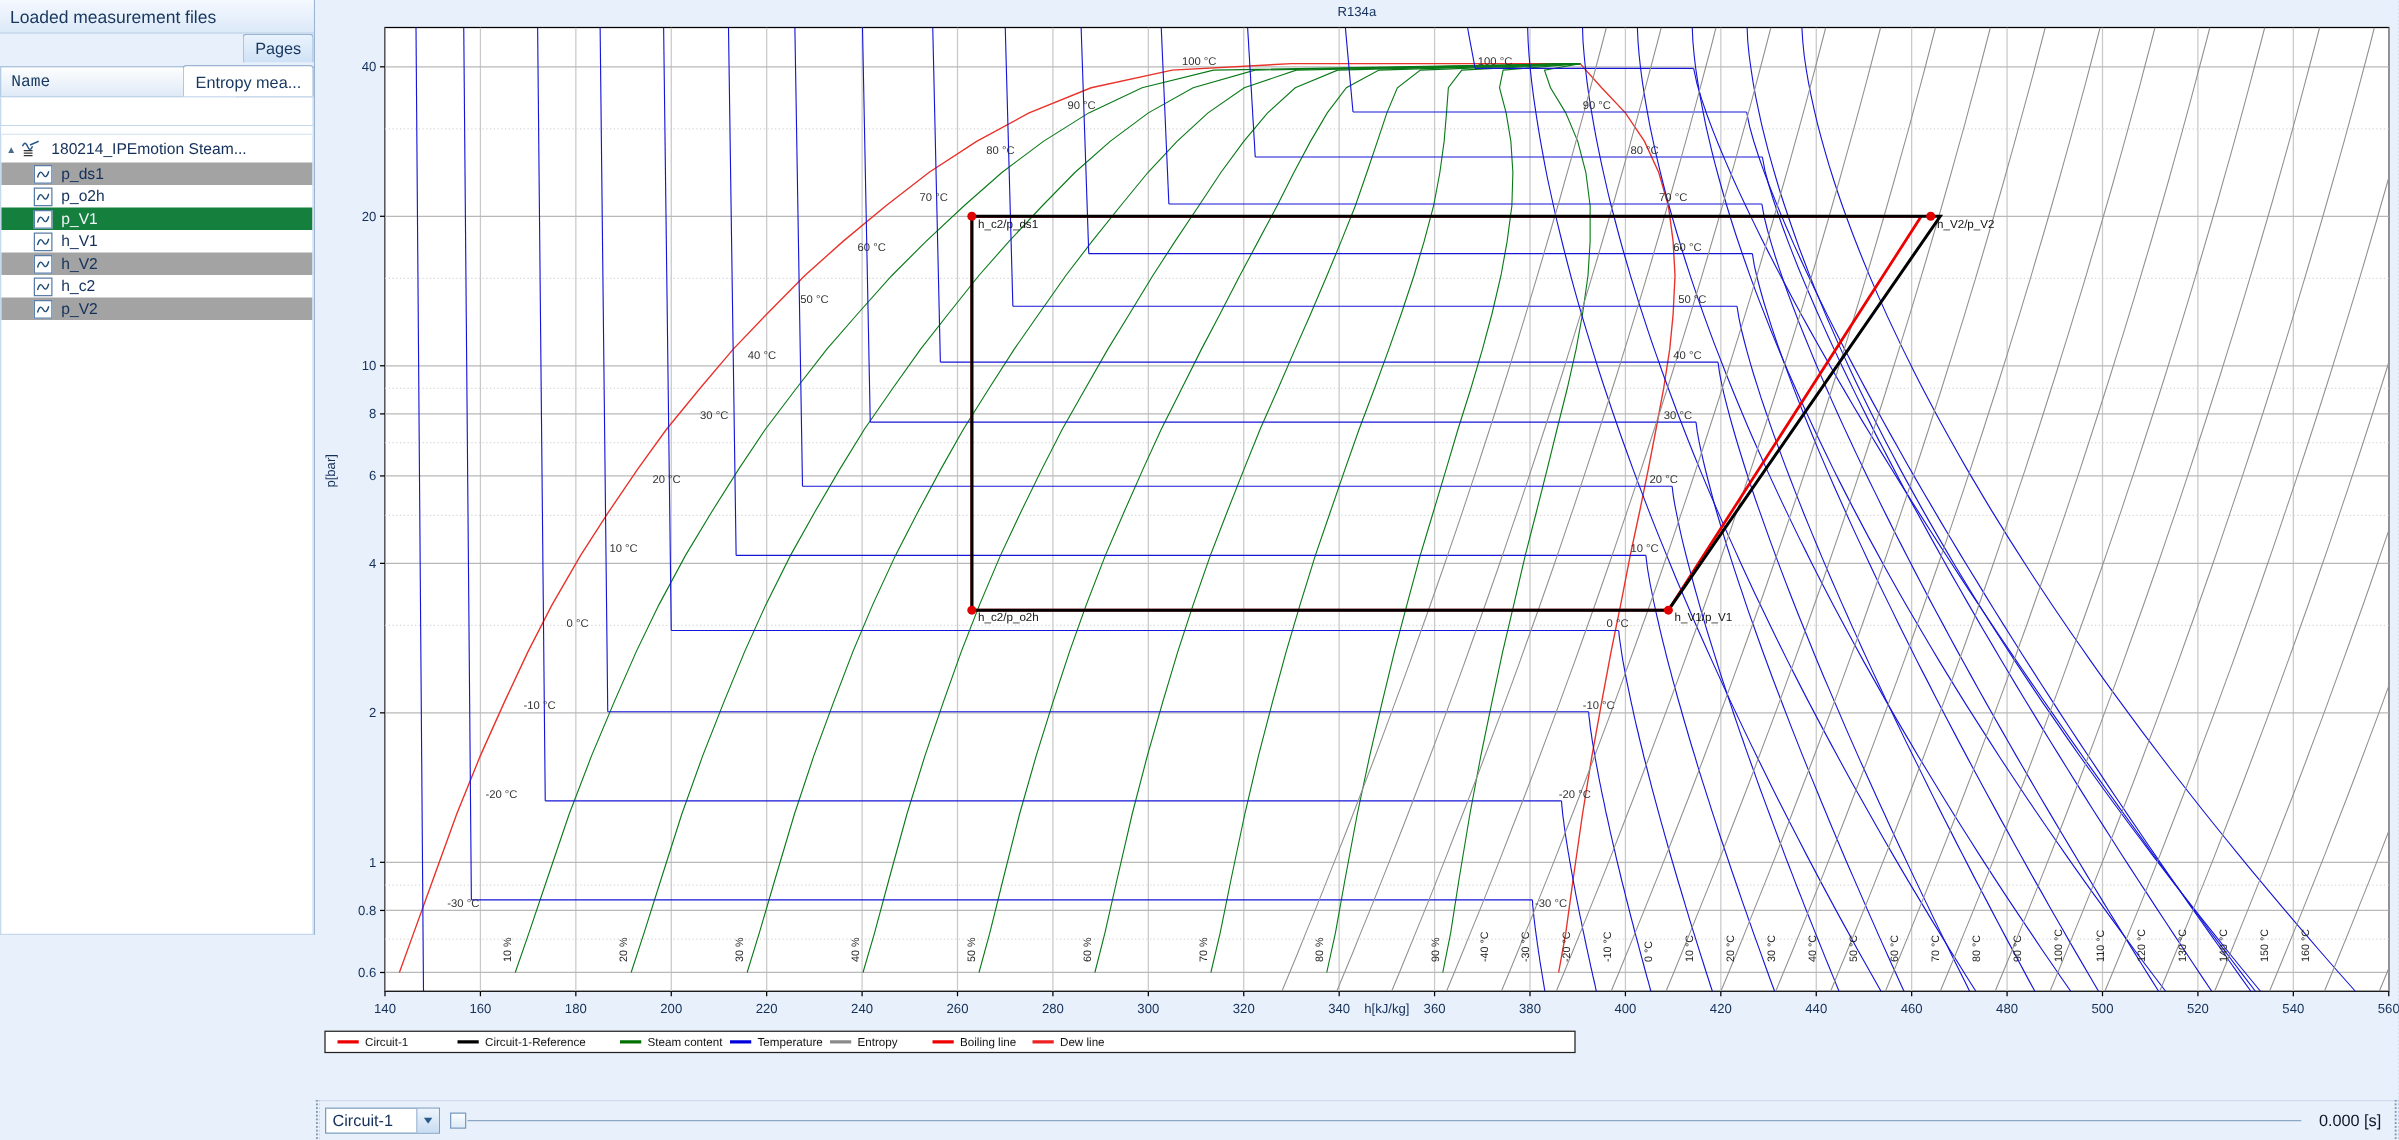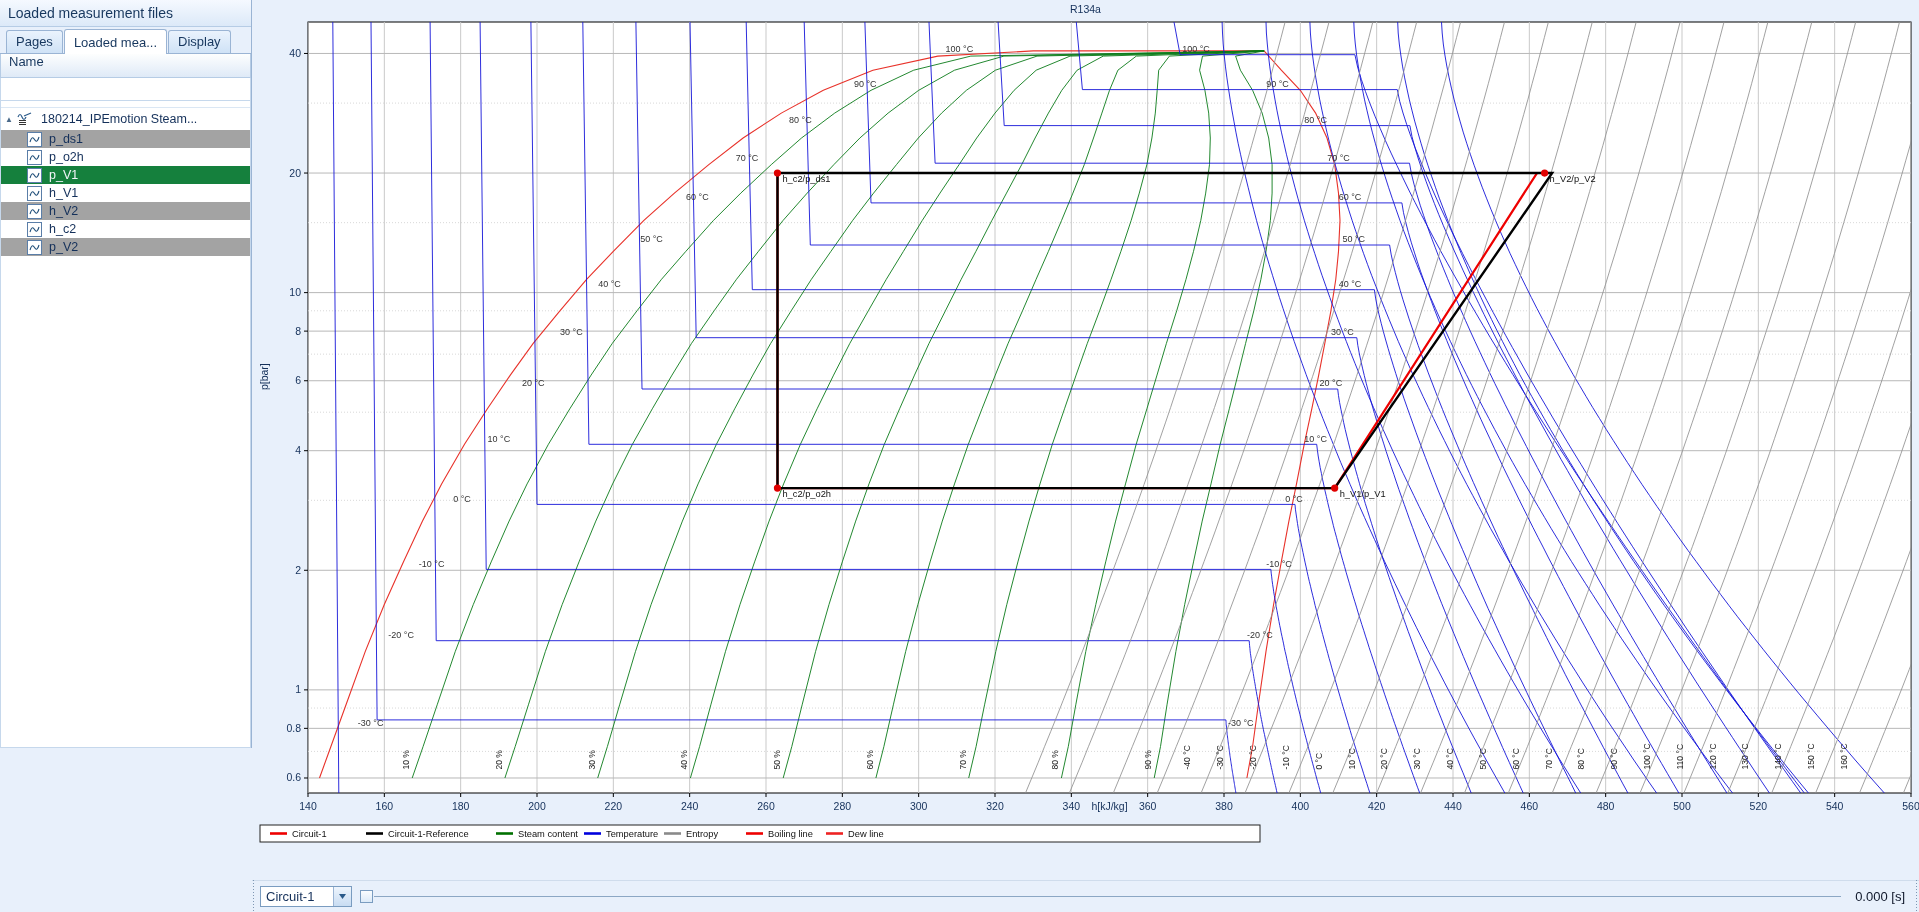--- a/index.html
+++ b/index.html
@@ -10,27 +10,27 @@
     font-size:12px;color:#1a1a2e;
   }
   .app{position:relative;width:1919px;height:912px;display:flex;}
 
   
   .sidebar{width:252px;height:748px;background:#e8f0fb;display:flex;flex-direction:column;
            border-right:1px solid #9ab4d4;box-sizing:border-box;}
   .sb-title{height:26px;line-height:26px;padding-left:8px;font-size:14px;color:#17375e;
             background:linear-gradient(#f5f9ff,#dce9f8);border-bottom:1px solid #b6cce5;}
   .tabs{display:flex;align-items:flex-end;height:26px;padding-left:6px;gap:1px;
-        background:#e8f0fb;border-bottom:1px solid #9ab4d4;}
+        background:#e8f0fb;border-bottom:1px solid #9ab4d4;flex-direction:column;}
   .tab{font-size:13px;padding:3px 9px 4px;border:1px solid #9ab4d4;border-bottom:none;
        border-radius:3px 3px 0 0;background:linear-gradient(#eaf3fd,#cfe2f6);color:#17375e;
        cursor:default;white-space:nowrap;}
   .tab.active{background:#ffffff;position:relative;top:1px;padding-top:5px;font-size:13px;}
   .grid-head{height:23px;background:linear-gradient(#fdfefe,#dfeaf7);border:1px solid #b6cce5;
-             border-top:none;display:flex;align-items:flex-start;}
+             border-top:none;display:flex;align-items:center;font-family:Liberation Mono, monospace;}
   .grid-head .col{padding-left:8px;font-size:13px;color:#17375e;}
   .filter-row{height:22px;background:#ffffff;border:1px solid #c6d8ec;border-top:none;}
   .tree{flex:1;background:#ffffff;border:1px solid #c6d8ec;border-top:none;overflow:hidden;}
   .tree-spacer{height:6px;background:#fff;border-bottom:1px solid #dbe7f4;}
   .row{height:18px;display:flex;align-items:center;font-size:12.5px;color:#14305a;}
   .row.alt{background:#a3a3a3;}
   .row.sel{background:#15803d;color:#f2f5f9;}
   .row .expander{width:16px;text-align:center;font-size:8px;color:#4a6a8a;}
   .row .indent{width:26px;}
   .chk{width:13px;height:13px;border:1px solid #5a7ea8;background:#fff;margin-right:7px;
@@ -62,21 +62,21 @@
 </head>
 <body>
 
 <div class="app">
 
   <div class="sidebar">
     <div class="sb-title">Loaded measurement files</div>
 
     <div class="tabs">
       <div class="tab">Pages</div>
-      <div class="tab active">Loaded mea...</div>
+      <div class="tab active">Entropy mea...</div>
       <div class="tab">Display</div>
     </div>
 
     <div class="grid-head">
       <div class="col">Name</div>
     </div>
     <div class="filter-row"></div>
 
     <div class="tree">
       <div class="tree-spacer"></div>

